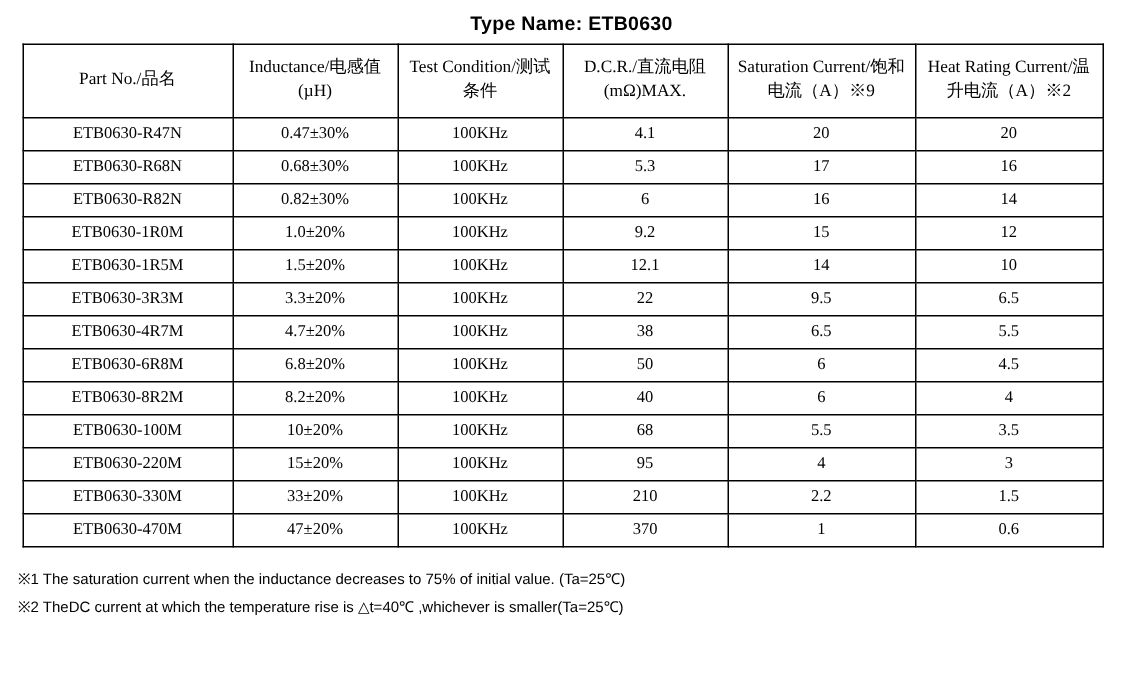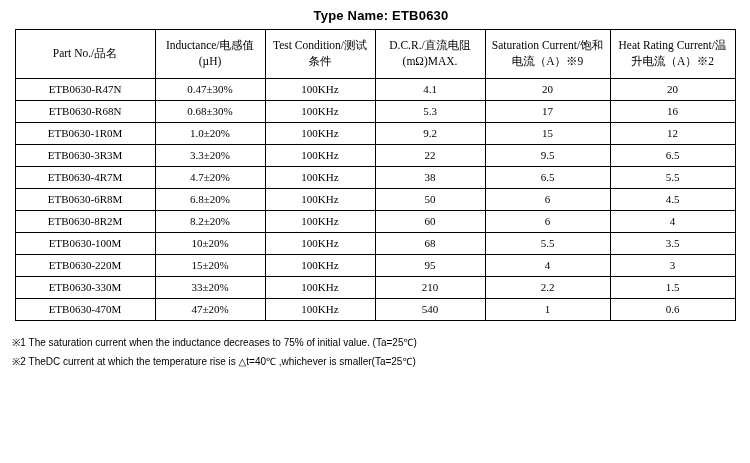--- a/index.html
+++ b/index.html
@@ -105,28 +105,44 @@
       </tr>
       <tr>
         <td class="part">ETB0630-R68N</td>
         <td>0.68±30%</td>
         <td>100KHz</td>
         <td>5.3</td>
         <td>17</td>
         <td>16</td>
       </tr>
       <tr>
+        <td class="part">ETB0630-R82N</td>
+        <td>0.82±30%</td>
+        <td>100KHz</td>
+        <td>6</td>
+        <td>16</td>
+        <td>14</td>
+      </tr>
+      <tr>
         <td class="part">ETB0630-1R0M</td>
         <td>1.0±20%</td>
         <td>100KHz</td>
         <td>9.2</td>
         <td>15</td>
         <td>12</td>
       </tr>
       <tr>
+        <td class="part">ETB0630-1R5M</td>
+        <td>1.5±20%</td>
+        <td>100KHz</td>
+        <td>12.1</td>
+        <td>14</td>
+        <td>10</td>
+      </tr>
+      <tr>
         <td class="part">ETB0630-3R3M</td>
         <td>3.3±20%</td>
         <td>100KHz</td>
         <td>22</td>
         <td>9.5</td>
         <td>6.5</td>
       </tr>
       <tr>
         <td class="part">ETB0630-4R7M</td>
         <td>4.7±20%</td>
@@ -140,21 +156,21 @@
         <td>6.8±20%</td>
         <td>100KHz</td>
         <td>50</td>
         <td>6</td>
         <td>4.5</td>
       </tr>
       <tr>
         <td class="part">ETB0630-8R2M</td>
         <td>8.2±20%</td>
         <td>100KHz</td>
-        <td>60</td>
+        <td>40</td>
         <td>6</td>
         <td>4</td>
       </tr>
       <tr>
         <td class="part">ETB0630-100M</td>
         <td>10±20%</td>
         <td>100KHz</td>
         <td>68</td>
         <td>5.5</td>
         <td>3.5</td>
@@ -172,21 +188,21 @@
         <td>33±20%</td>
         <td>100KHz</td>
         <td>210</td>
         <td>2.2</td>
         <td>1.5</td>
       </tr>
       <tr>
         <td class="part">ETB0630-470M</td>
         <td>47±20%</td>
         <td>100KHz</td>
-        <td>540</td>
+        <td>370</td>
         <td>1</td>
         <td>0.6</td>
       </tr>
     </tbody>
   </table>
 
   <div class="notes">
     <div class="note-line">※1 The saturation current when the inductance decreases to 75% of initial value. (Ta=25℃)</div>
     <div class="note-line">※2 TheDC current at which the temperature rise is △t=40℃ ,whichever is smaller(Ta=25℃)</div>
   </div>

